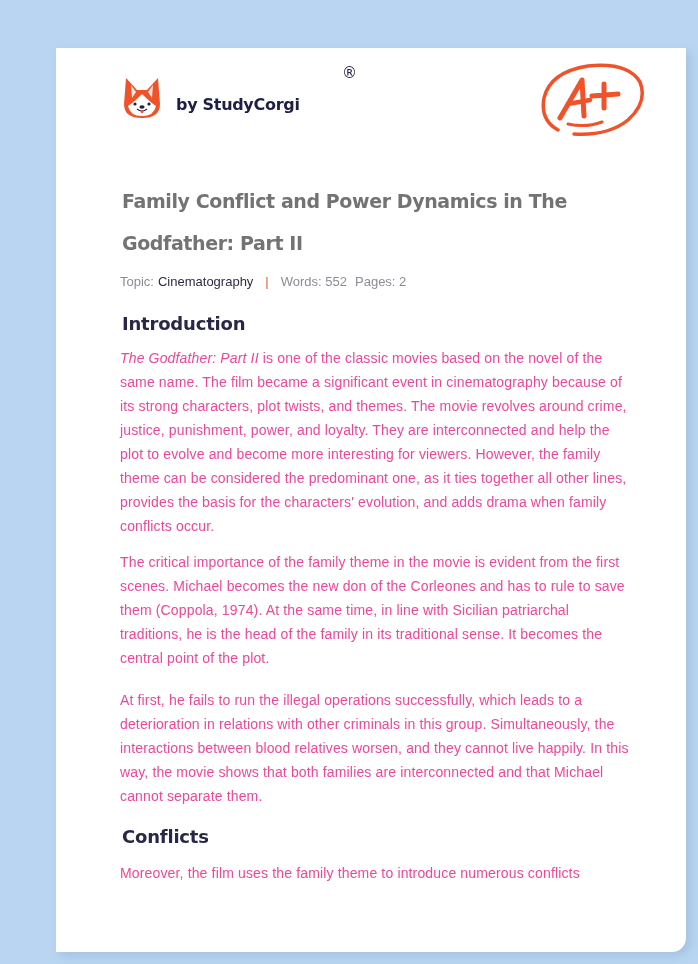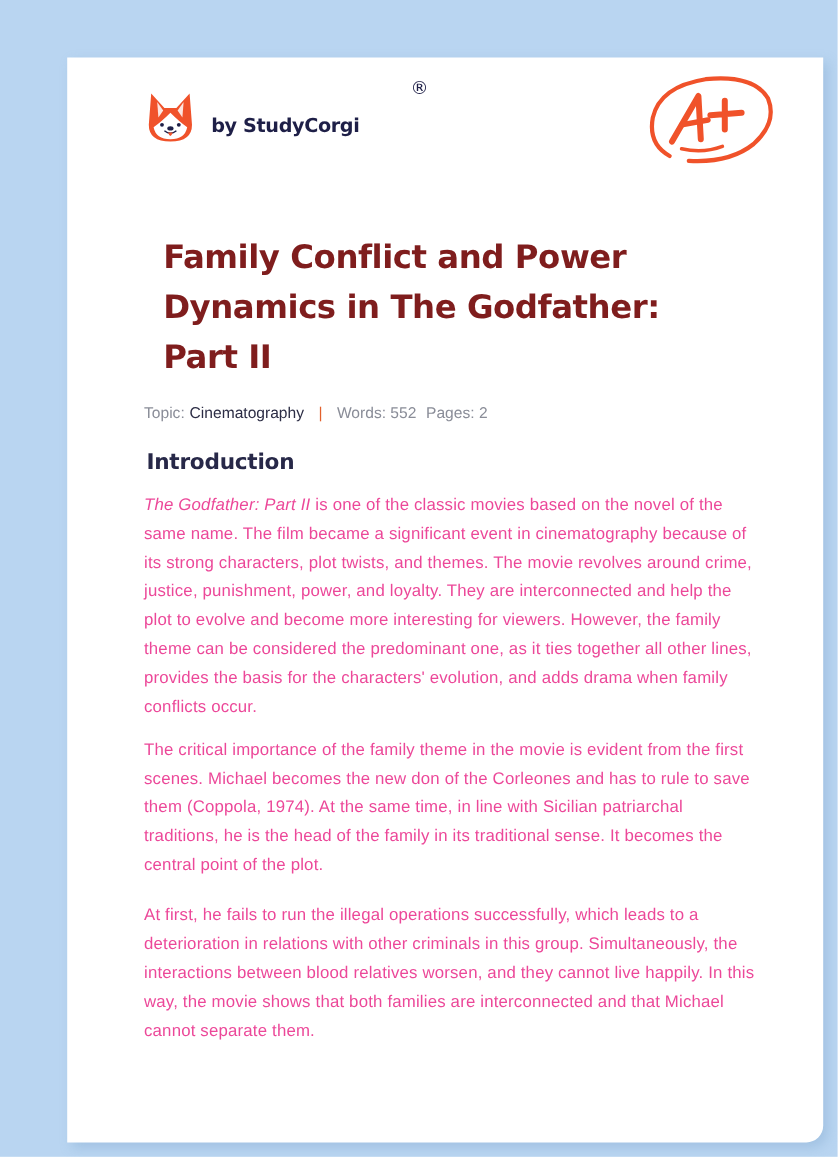--- a/index.html
+++ b/index.html
@@ -23,22 +23,22 @@
     font-family: "DejaVu Sans", sans-serif; font-weight: bold;
     font-size: 16px; color: #1e1f47; letter-spacing: -0.3px;
   }
   .reg {
     position: absolute; left: 286px; top: 16px;
     font-family: "DejaVu Sans", sans-serif; font-size: 15px; color: #1e1f47;
   }
   .grade { position: absolute; left: 482px; top: 12px; }
   .content { position: absolute; left: 64px; top: 130px; width: 512px; }
   h1 {
-    margin: 16px; font-family: "DejaVu Sans", sans-serif; font-weight: bold;
-    font-size: 27px; line-height: 42px; color: #7f1d1d; letter-spacing: -0.4px;
+    margin: 2px; font-family: "DejaVu Sans", sans-serif; font-weight: bold;
+    font-size: 19px; line-height: 42px; color: #737373; letter-spacing: -0.4px;
   }
   .meta { margin-top: 10px; font-size: 13px; color: #8a8d98; display: flex; align-items: center; }
   .meta .topic-val { color: #2c2d45; margin-left: 4px; }
   .meta .sep { color: #e2602c; margin: 0 12px; }
   .meta .pages { margin-left: 8px; }
   h2 {
     margin: 2px; font-family: "DejaVu Sans", sans-serif; font-weight: bold;
     font-size: 18px; color: #272848; letter-spacing: -0.2px;
   }
   p {
@@ -92,14 +92,16 @@
       <span>Words: 552</span>
       <span class="pages">Pages: 2</span>
     </div>
 
     <h2 class="h-intro">Introduction</h2>
     <p class="p-intro"><i>The Godfather: Part II</i><span> is one of the classic movies based on the novel of the same name. The film became a significant event in cinematography because of its strong characters, plot twists, and themes. The movie revolves around crime, justice, punishment, power, and loyalty. They are interconnected and help the plot to evolve and become more interesting for viewers. However, the family theme can be considered the predominant one, as it ties together all other lines, provides the basis for the characters' evolution, and adds drama when family conflicts occur.</span></p>
 
     <p class="p-fam1">The critical importance of the family theme in the movie is evident from the first scenes. Michael becomes the new don of the Corleones and has to rule to save them (Coppola, 1974). At the same time, in line with Sicilian patriarchal traditions, he is the head of the family in its traditional sense. It becomes the central point of the plot.</p>
     <p class="p-fam2">At first, he fails to run the illegal operations successfully, which leads to a deterioration in relations with other criminals in this group. Simultaneously, the interactions between blood relatives worsen, and they cannot live happily. In this way, the movie shows that both families are interconnected and that Michael cannot separate them.</p>
 
+    <h2 class="h-conf">Conflicts</h2>
+    <p class="p-conf">Moreover, the film uses the family theme to introduce numerous conflicts</p>
   </div>
 </div>
 
 </body></html>

